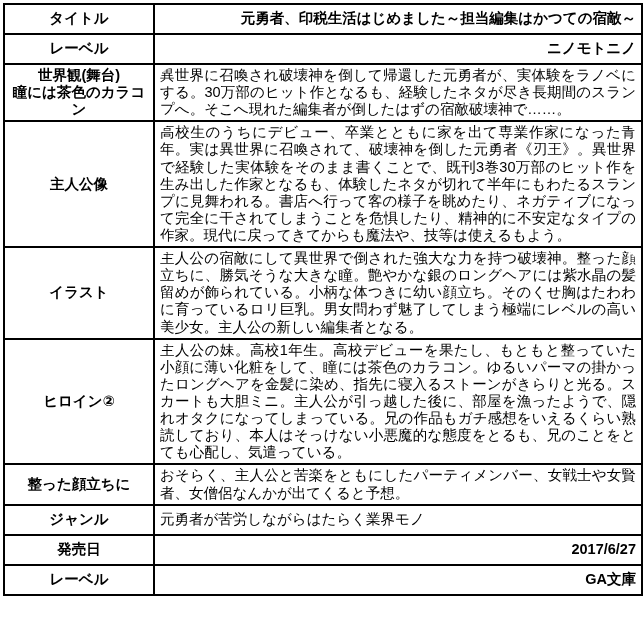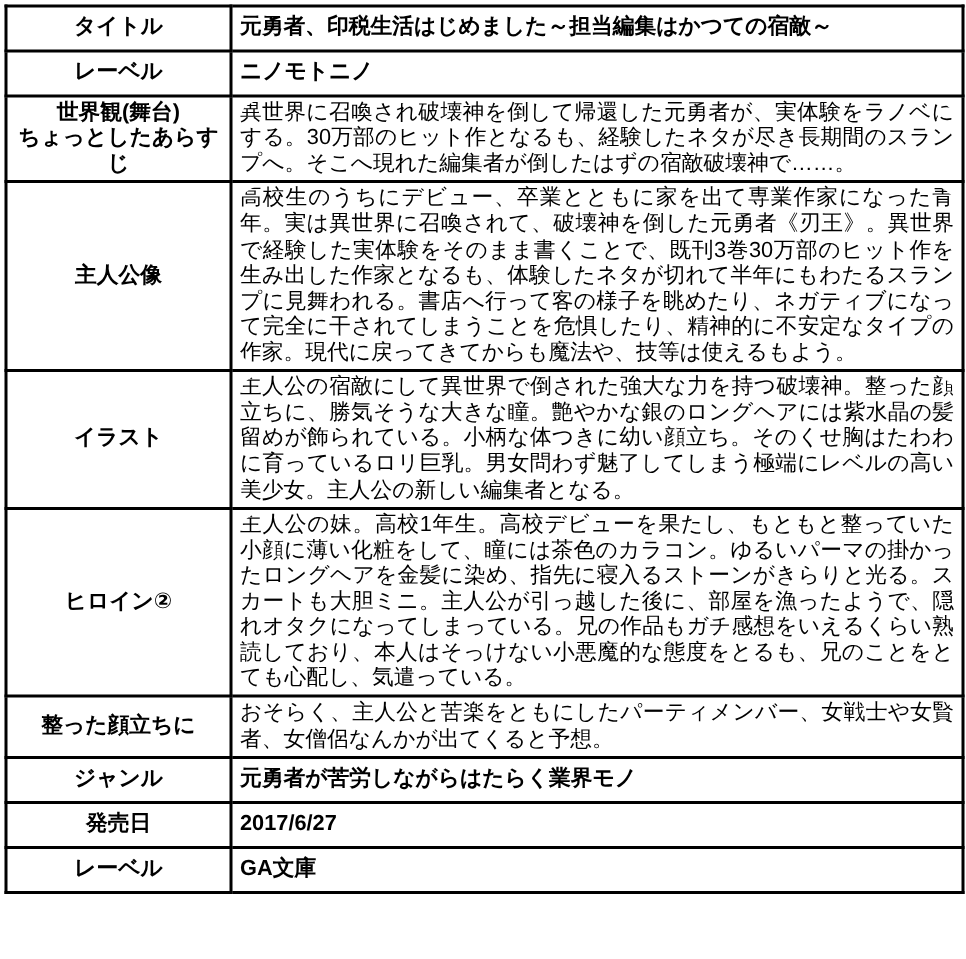--- a/index.html
+++ b/index.html
@@ -35,26 +35,26 @@
   col.c-label { width: 150px; }
   col.c-value { width: 488px; }
 
   td.lab {
     text-align: center;
     font-weight: bold;
     white-space: pre-line;
     padding: 2px 2px;
   }
   td.v-center {
-    text-align: left;
+    text-align: right;
     font-weight: bold;
   }
   td.v-left {
     text-align: left;
-    font-weight: bold;
+    font-weight: normal;
   }
   td.v-just {
     text-align: justify;
     font-weight: normal;
     border-radius: 24px;
   }
   tr.r-short td { height: 24px; }
 </style>
 </head>
 <body>
@@ -69,21 +69,21 @@
       <tr class="r-short">
         <td class="lab">タイトル</td>
         <td class="v-center">元勇者、印税生活はじめました～担当編集はかつての宿敵～</td>
       </tr>
       <tr class="r-short">
         <td class="lab">レーベル</td>
         <td class="v-center">ニノモトニノ</td>
       </tr>
       <tr>
         <td class="lab">世界観(舞台)
-ちょっとしたあらすじ</td>
+瞳には茶色のカラコン</td>
         <td class="v-just">異世界に召喚され破壊神を倒して帰還した元勇者が、実体験をラノベにする。30万部のヒット作となるも、経験したネタが尽き長期間のスランプへ。そこへ現れた編集者が倒したはずの宿敵破壊神で……。</td>
       </tr>
       <tr>
         <td class="lab">主人公像</td>
         <td class="v-just">高校生のうちにデビュー、卒業とともに家を出て専業作家になった青年。実は異世界に召喚されて、破壊神を倒した元勇者《刃王》。異世界で経験した実体験をそのまま書くことで、既刊3巻30万部のヒット作を生み出した作家となるも、体験したネタが切れて半年にもわたるスランプに見舞われる。書店へ行って客の様子を眺めたり、ネガティブになって完全に干されてしまうことを危惧したり、精神的に不安定なタイプの作家。現代に戻ってきてからも魔法や、技等は使えるもよう。</td>
       </tr>
       <tr>
         <td class="lab">イラスト</td>
         <td class="v-just">主人公の宿敵にして異世界で倒された強大な力を持つ破壊神。整った顔立ちに、勝気そうな大きな瞳。艶やかな銀のロングヘアには紫水晶の髪留めが飾られている。小柄な体つきに幼い顔立ち。そのくせ胸はたわわに育っているロリ巨乳。男女問わず魅了してしまう極端にレベルの高い美少女。主人公の新しい編集者となる。</td>
       </tr>

